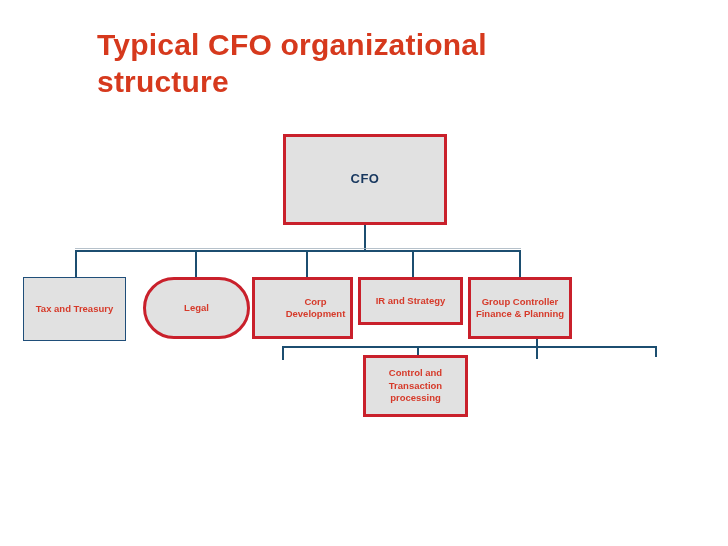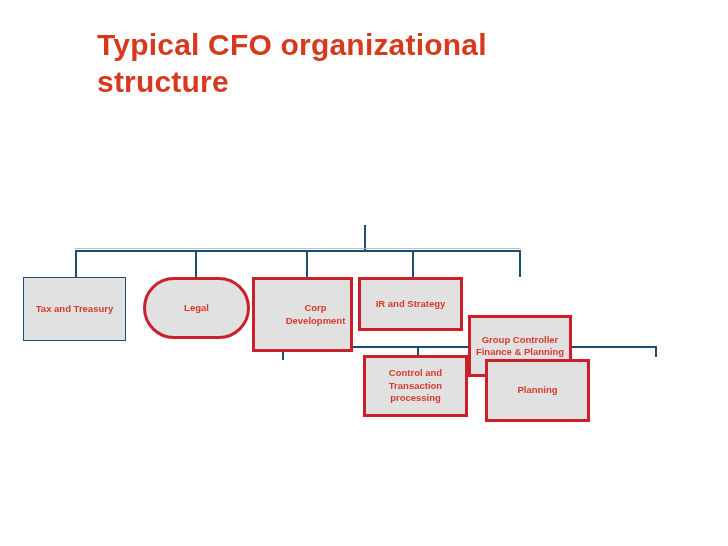--- a/index.html
+++ b/index.html
@@ -37,23 +37,23 @@
     color:var(--box-text-red);
     font-size:9.5px;line-height:1.3;
     padding:2px 6px;
   }
   .node--cfo{
     left:283px;top:134px;width:164px;height:91px;
     font-size:13px;color:var(--cfo-text-navy);letter-spacing:0.5px;
   }
   .node--tax{left:23px;top:277px;width:103px;height:64px;border:1px solid var(--tax-border-navy);}
   .node--legal{left:143px;top:277px;width:107px;height:62px;border-radius:31px;}
-  .node--corp{left:252px;top:277px;width:101px;height:75px;padding-left:32px;}
-  .node--ir{left:358px;top:277px;width:105px;height:54px;}
-  .node--gc{left:468px;top:277px;width:104px;height:62px;padding:2px 3px;margin-top:38px;}
+  .node--corp{left:252px;top:277px;width:101px;height:62px;padding-left:32px;}
+  .node--ir{left:358px;top:277px;width:105px;height:48px;}
+  .node--gc{left:468px;top:277px;width:104px;height:62px;padding:2px 3px;}
   .node--projects{left:231px;top:360px;width:106px;height:62px;padding:2px 5px;}
   .node--control{left:363px;top:355px;width:105px;height:62px;}
   .node--planning{left:485px;top:359px;width:105px;height:63px;}
   .node--invoicing{left:603px;top:357px;width:107px;height:65px;}
   .line{position:absolute;background:var(--connector-navy);}
   .line--gray{background:#A9B6C1;opacity:.85;}
   
   .l1-stem{left:364px;top:225px;width:2px;height:26px;}
   .l1-bus{left:75px;top:250px;width:446px;height:2px;}
   .l1-bus-shadow{left:75px;top:248px;width:446px;height:1px;}
@@ -84,37 +84,37 @@
   <div class="line l1-drop-corp"></div>
   <div class="line l1-drop-ir"></div>
   <div class="line l1-drop-gc"></div>
 
   <div class="line l2-stem"></div>
   <div class="line l2-bus"></div>
   <div class="line l2-drop-projects"></div>
   <div class="line l2-drop-control"></div>
   <div class="line l2-drop-invoicing"></div>
 
+  <div class="node node--cfo">
+    <span>CFO</span>
+  </div>
 
   <div class="node node--tax">
     <span>Tax and Treasury</span>
   </div>
   <div class="node node--legal">
     <span>Legal</span>
   </div>
   <div class="node node--corp">
     <span>Corp Development</span>
   </div>
   <div class="node node--ir">
     <span>IR and Strategy</span>
   </div>
   <div class="node node--gc">
     <span>Group Controller Finance &amp; Planning</span>
   </div>
 
   <div class="node node--control">
     <span>Control and Transaction processing</span>
   </div>
-  <div class="node node--planning">
-    <span>Planning</span>
-  </div>
 
 </div>
 
 </body></html>

